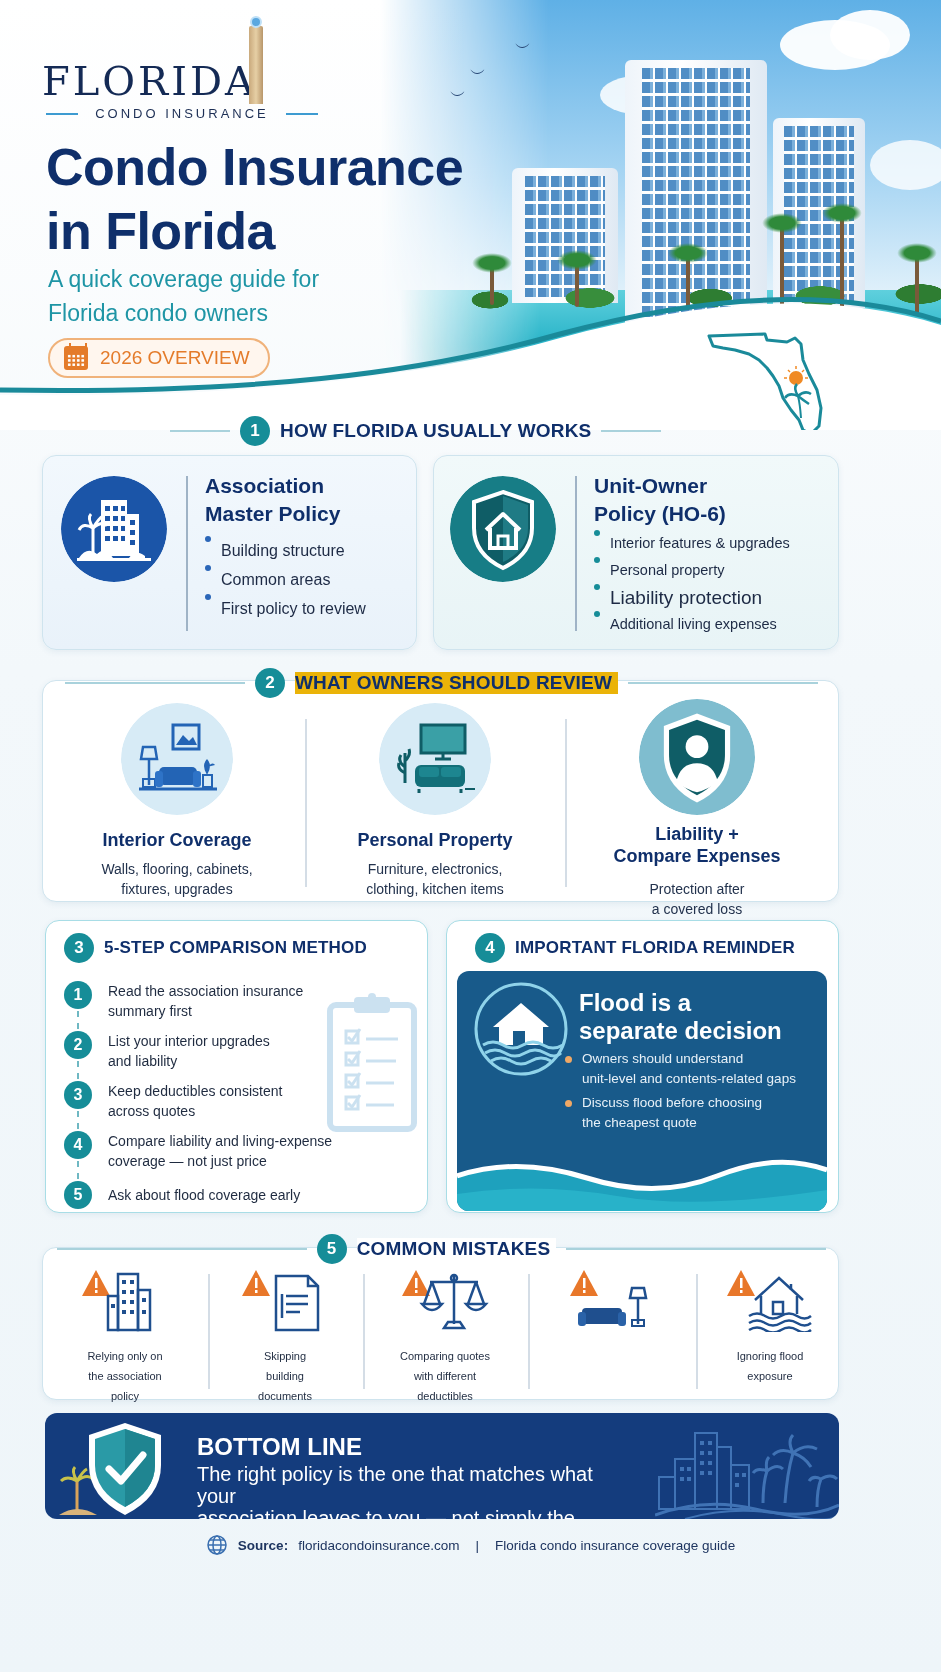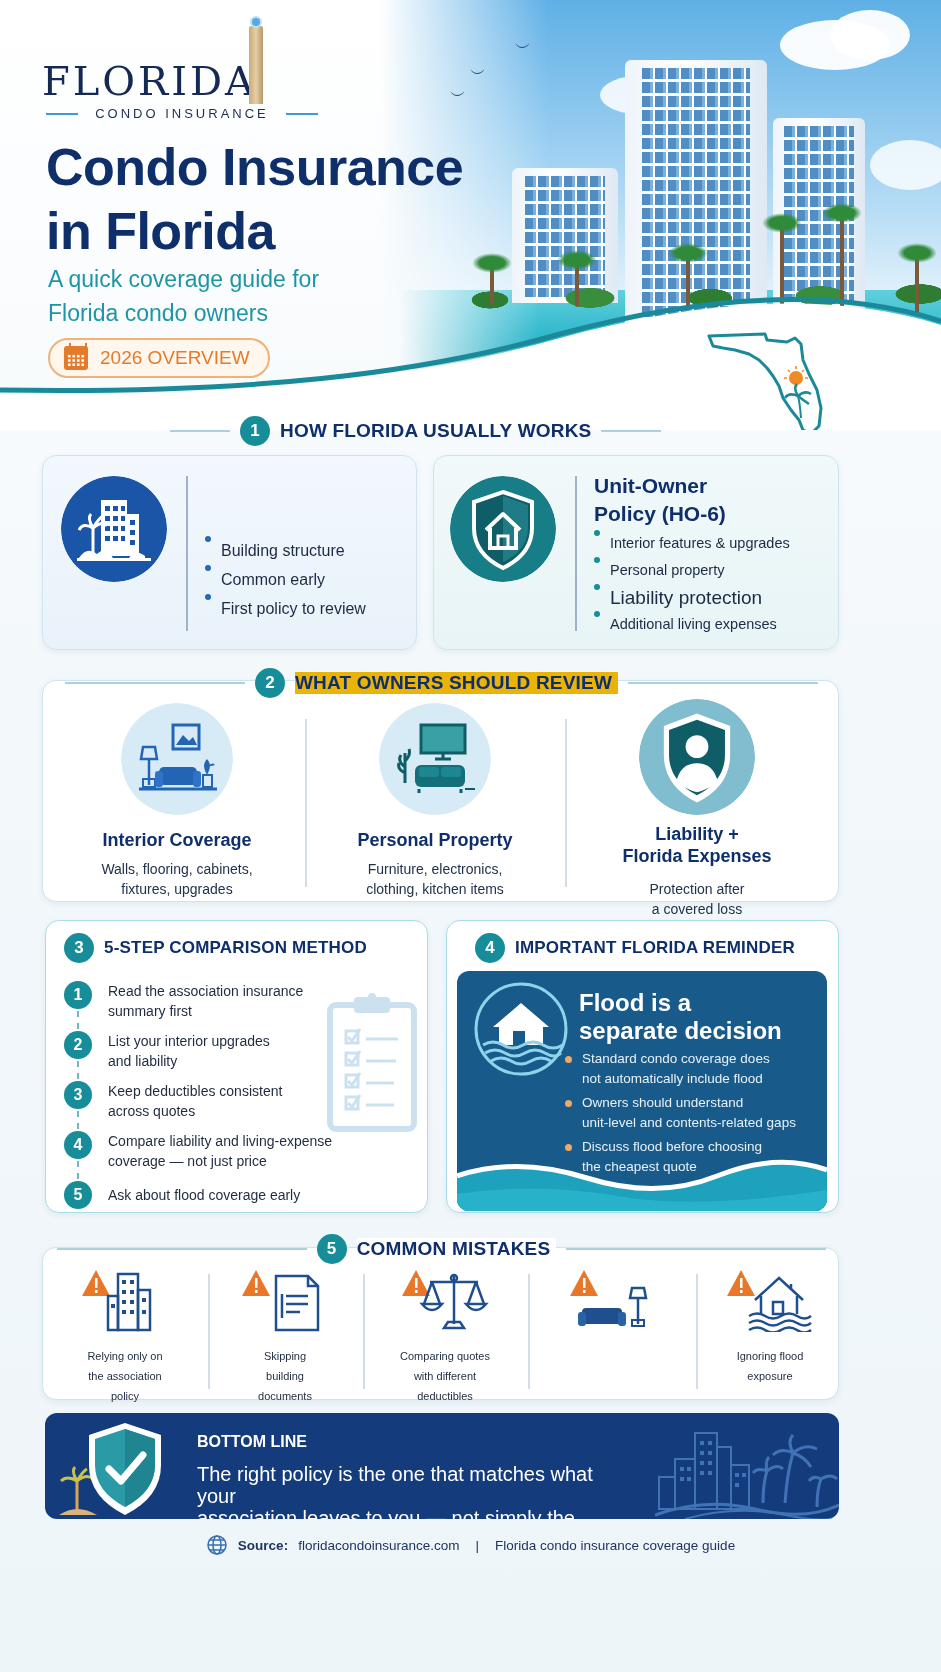--- a/index.html
+++ b/index.html
@@ -148,21 +148,21 @@
   
   .mistake { position: absolute; top: 18px; width: 164px; text-align: center; }
   .mistake-icon { width: 90px; height: 66px; margin: 0 auto; position: relative; }
   .mistake-text { font-size: 11px; line-height: 20px; color: #1f2b40; margin-top: 10px; }
 
   
   .bottom {
     position: absolute; left: 45px; top: 1413px; width: 794px; height: 106px;
     background: #143c7d; border-radius: 12px; overflow: hidden;
   }
-  .bottom-title { position: absolute; left: 152px; top: 20px; color: #fff; font-weight: bold; font-size: 16px; }
+  .bottom-title { position: absolute; left: 152px; top: 20px; color: #fff; font-weight: bold; font-size: 24px; }
   .bottom-text { position: absolute; left: 152px; top: 50px; color: #fff; font-size: 20px; line-height: 22px; width: 440px; }
 
   .source {
     position: absolute; left: 0; top: 1534px; width: 941px; display: flex; justify-content: center; align-items: center; gap: 10px;
     font-size: 13.5px; color: #1e3560;
   }
   .source b { font-weight: bold; }
   .source .sep { color: #1e3560; margin: 0 6px; }
 </style>
 </head>
@@ -267,23 +267,27 @@
       <rect x="69" y="44" width="5" height="5"></rect>
         <rect x="69" y="54" width="5" height="5"></rect>
         <rect x="69" y="64" width="5" height="5"></rect>
     </g>
     <path d="M32 80 L32 52" stroke="#fff" stroke-width="3"></path>
     <path d="M32 52 Q22 46 18 54 M32 52 Q42 44 46 50 M32 52 Q26 42 30 38 M32 52 Q38 42 42 40" stroke="#fff" stroke-width="3" fill="none"></path>
     <path d="M18 82 Q26 70 36 78 Q44 70 52 82 Z M68 82 Q74 72 84 80 L84 82 Z" fill="#fff"></path>
     <rect x="16" y="82" width="74" height="3" fill="#fff"></rect>
   </svg>
   <div class="vdivider" style="left:143px;top:20px;height:155px;"></div>
+  <div class="policy-title" style="left:162px;top:16px;">
+    <span>Association</span><br>
+    <span>Master Policy</span>
+  </div>
   <ul class="bullets b-blue" style="left:160px;top:80px;">
     <li style="font-size:16px;line-height:29px;">Building structure</li>
-    <li style="font-size:16px;line-height:29px;">Common early</li>
+    <li style="font-size:16px;line-height:29px;">Common areas</li>
     <li style="font-size:16px;line-height:29px;">First policy to review</li>
   </ul>
 </div>
 
 <div class="card tint2" style="left:433px;top:455px;width:406px;height:195px;">
   <svg class="policy-icon" style="left:16px;top:20px;" viewBox="0 0 106 106">
     <circle cx="53" cy="53" r="53" fill="#177d86"></circle>
     <path d="M53 16 L82 26 L82 52 Q82 78 53 92 Q24 78 24 52 L24 26 Z" fill="#0f5d66" stroke="#fff" stroke-width="4"></path>
     <path d="M53 20 L78 29 L78 52 Q78 74 53 86 Z" fill="#2a8f99" opacity=".6"></path>
     <path d="M36 54 L53 38 L70 54" fill="none" stroke="#fff" stroke-width="4" stroke-linejoin="round"></path>
@@ -360,21 +364,21 @@
   <div class="review-col" style="left:524px;top:18px;">
     <svg class="review-icon" viewBox="0 0 112 112" style="width:116px;height:116px;">
       <circle cx="56" cy="56" r="56" fill="#7fbdcf"></circle>
       <path d="M56 14 L88 26 L88 54 Q88 84 56 100 Q24 84 24 54 L24 26 Z" fill="#fff"></path>
       <path d="M56 20 L83 30 L83 54 Q83 79 56 93 Q29 79 29 54 L29 30 Z" fill="#0f5d66"></path>
       <circle cx="56" cy="46" r="11" fill="#fff"></circle>
       <path d="M36 80 Q40 62 56 62 Q72 62 76 80 Q66 88 56 90 Q46 88 36 80 Z" fill="#fff"></path>
     </svg>
     <div class="review-title" style="margin-top:4px;">
       <span>Liability +</span><br>
-      <span>Florida Expenses</span>
+      <span>Compare Expenses</span>
     </div>
     <div class="review-desc" style="margin-top:12px;">
       <span>Protection after</span><br>
       <span>a covered loss</span>
     </div>
   </div>
 </div>
 
 <div class="card teal-border" style="left:45px;top:920px;width:383px;height:293px;">
   <div class="sec-head" style="left:18px;top:12px;font-size:17px;">
@@ -442,21 +446,20 @@
       <rect x="40" y="50" width="12" height="14" fill="#185a8a"></rect>
       <path d="M10 64 Q20 58 30 64 T50 64 T70 64 T90 64" stroke="#8fd3ea" stroke-width="3" fill="none"></path>
       <path d="M12 72 Q22 66 32 72 T52 72 T72 72 T88 72" stroke="#8fd3ea" stroke-width="3" fill="none"></path>
       <path d="M18 80 Q28 74 38 80 T58 80 T78 80" stroke="#8fd3ea" stroke-width="3" fill="none"></path>
     </svg>
     <div class="flood-title">
       <span>Flood is a</span><br>
       <span>separate decision</span>
     </div>
     <ul class="flood-list">
-      <li><span>Standard condo coverage does</span><br><span>not automatically include flood</span></li>
       <li><span>Owners should understand</span><br><span>unit-level and contents-related gaps</span></li>
       <li><span>Discuss flood before choosing</span><br><span>the cheapest quote</span></li>
     </ul>
     <svg style="position:absolute;left:0;top:185px;" width="370" height="55" viewBox="0 0 370 55">
       <path d="M0 20 Q60 0 130 22 T260 20 T370 14 L370 55 L0 55 Z" fill="#1ea1bd"></path>
       <path d="M0 20 Q60 0 130 22 T260 20 T370 14" stroke="#ffffff" stroke-width="5" fill="none"></path>
       <path d="M0 38 Q80 26 160 40 T370 34 L370 55 L0 55 Z" fill="#2bb6cc" opacity=".8"></path>
     </svg>
   </div>
 </div>

